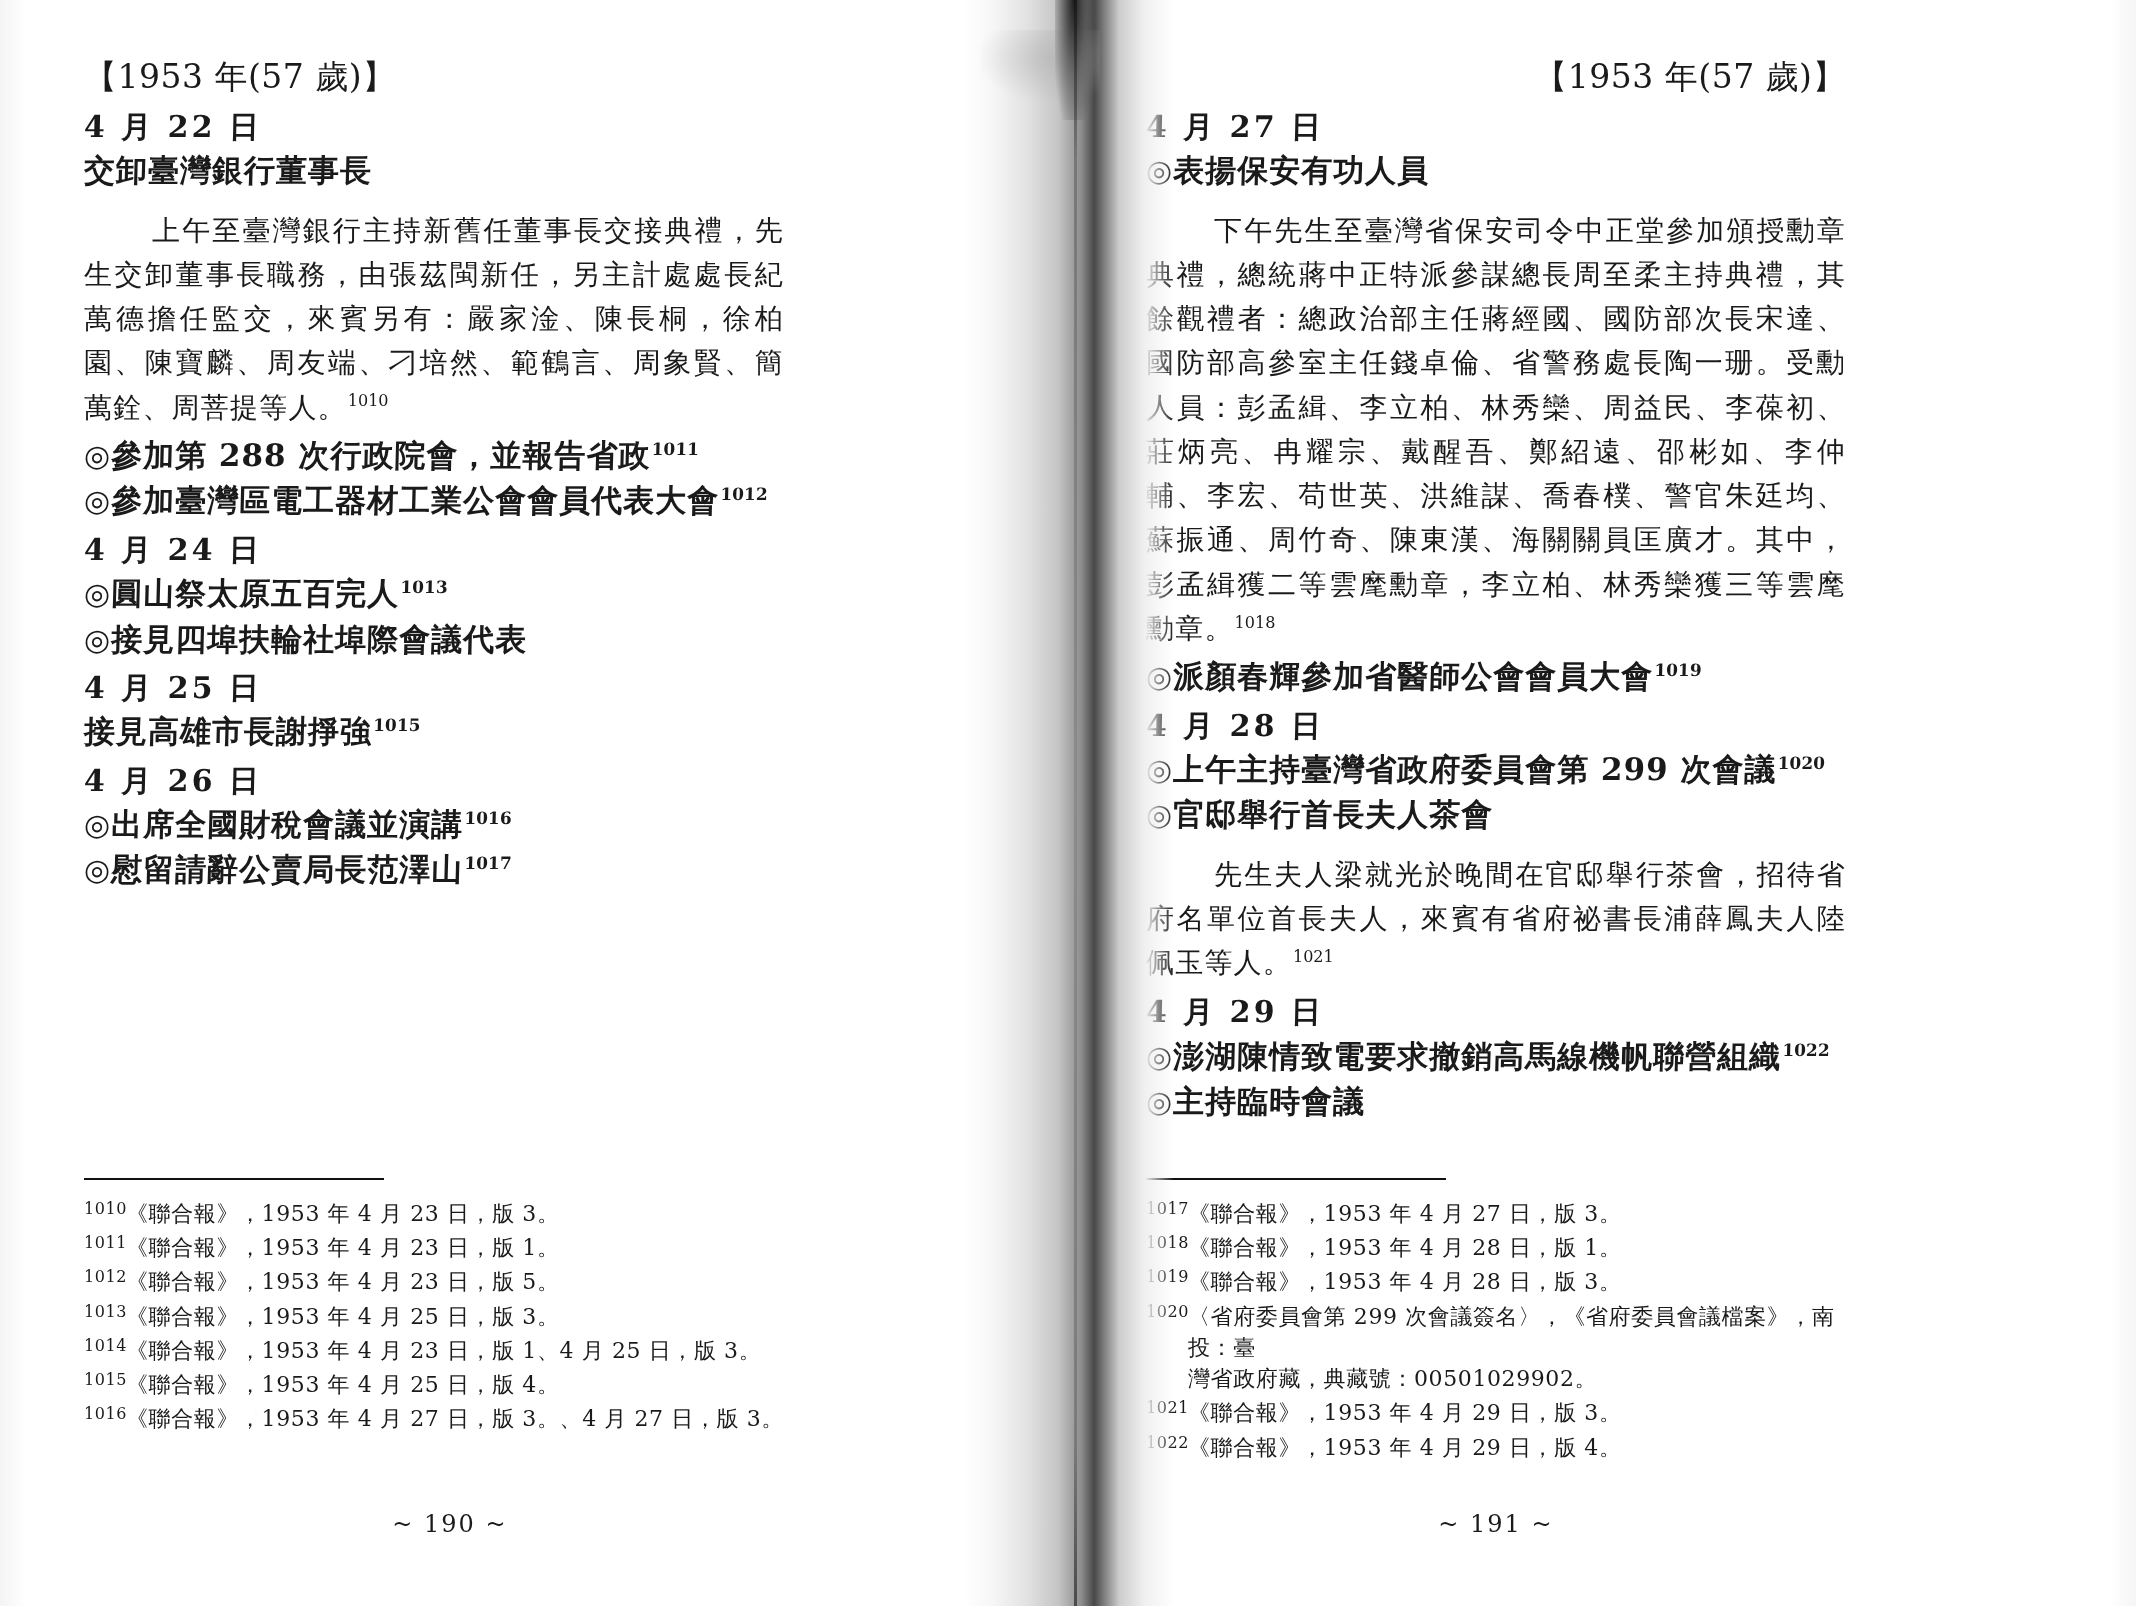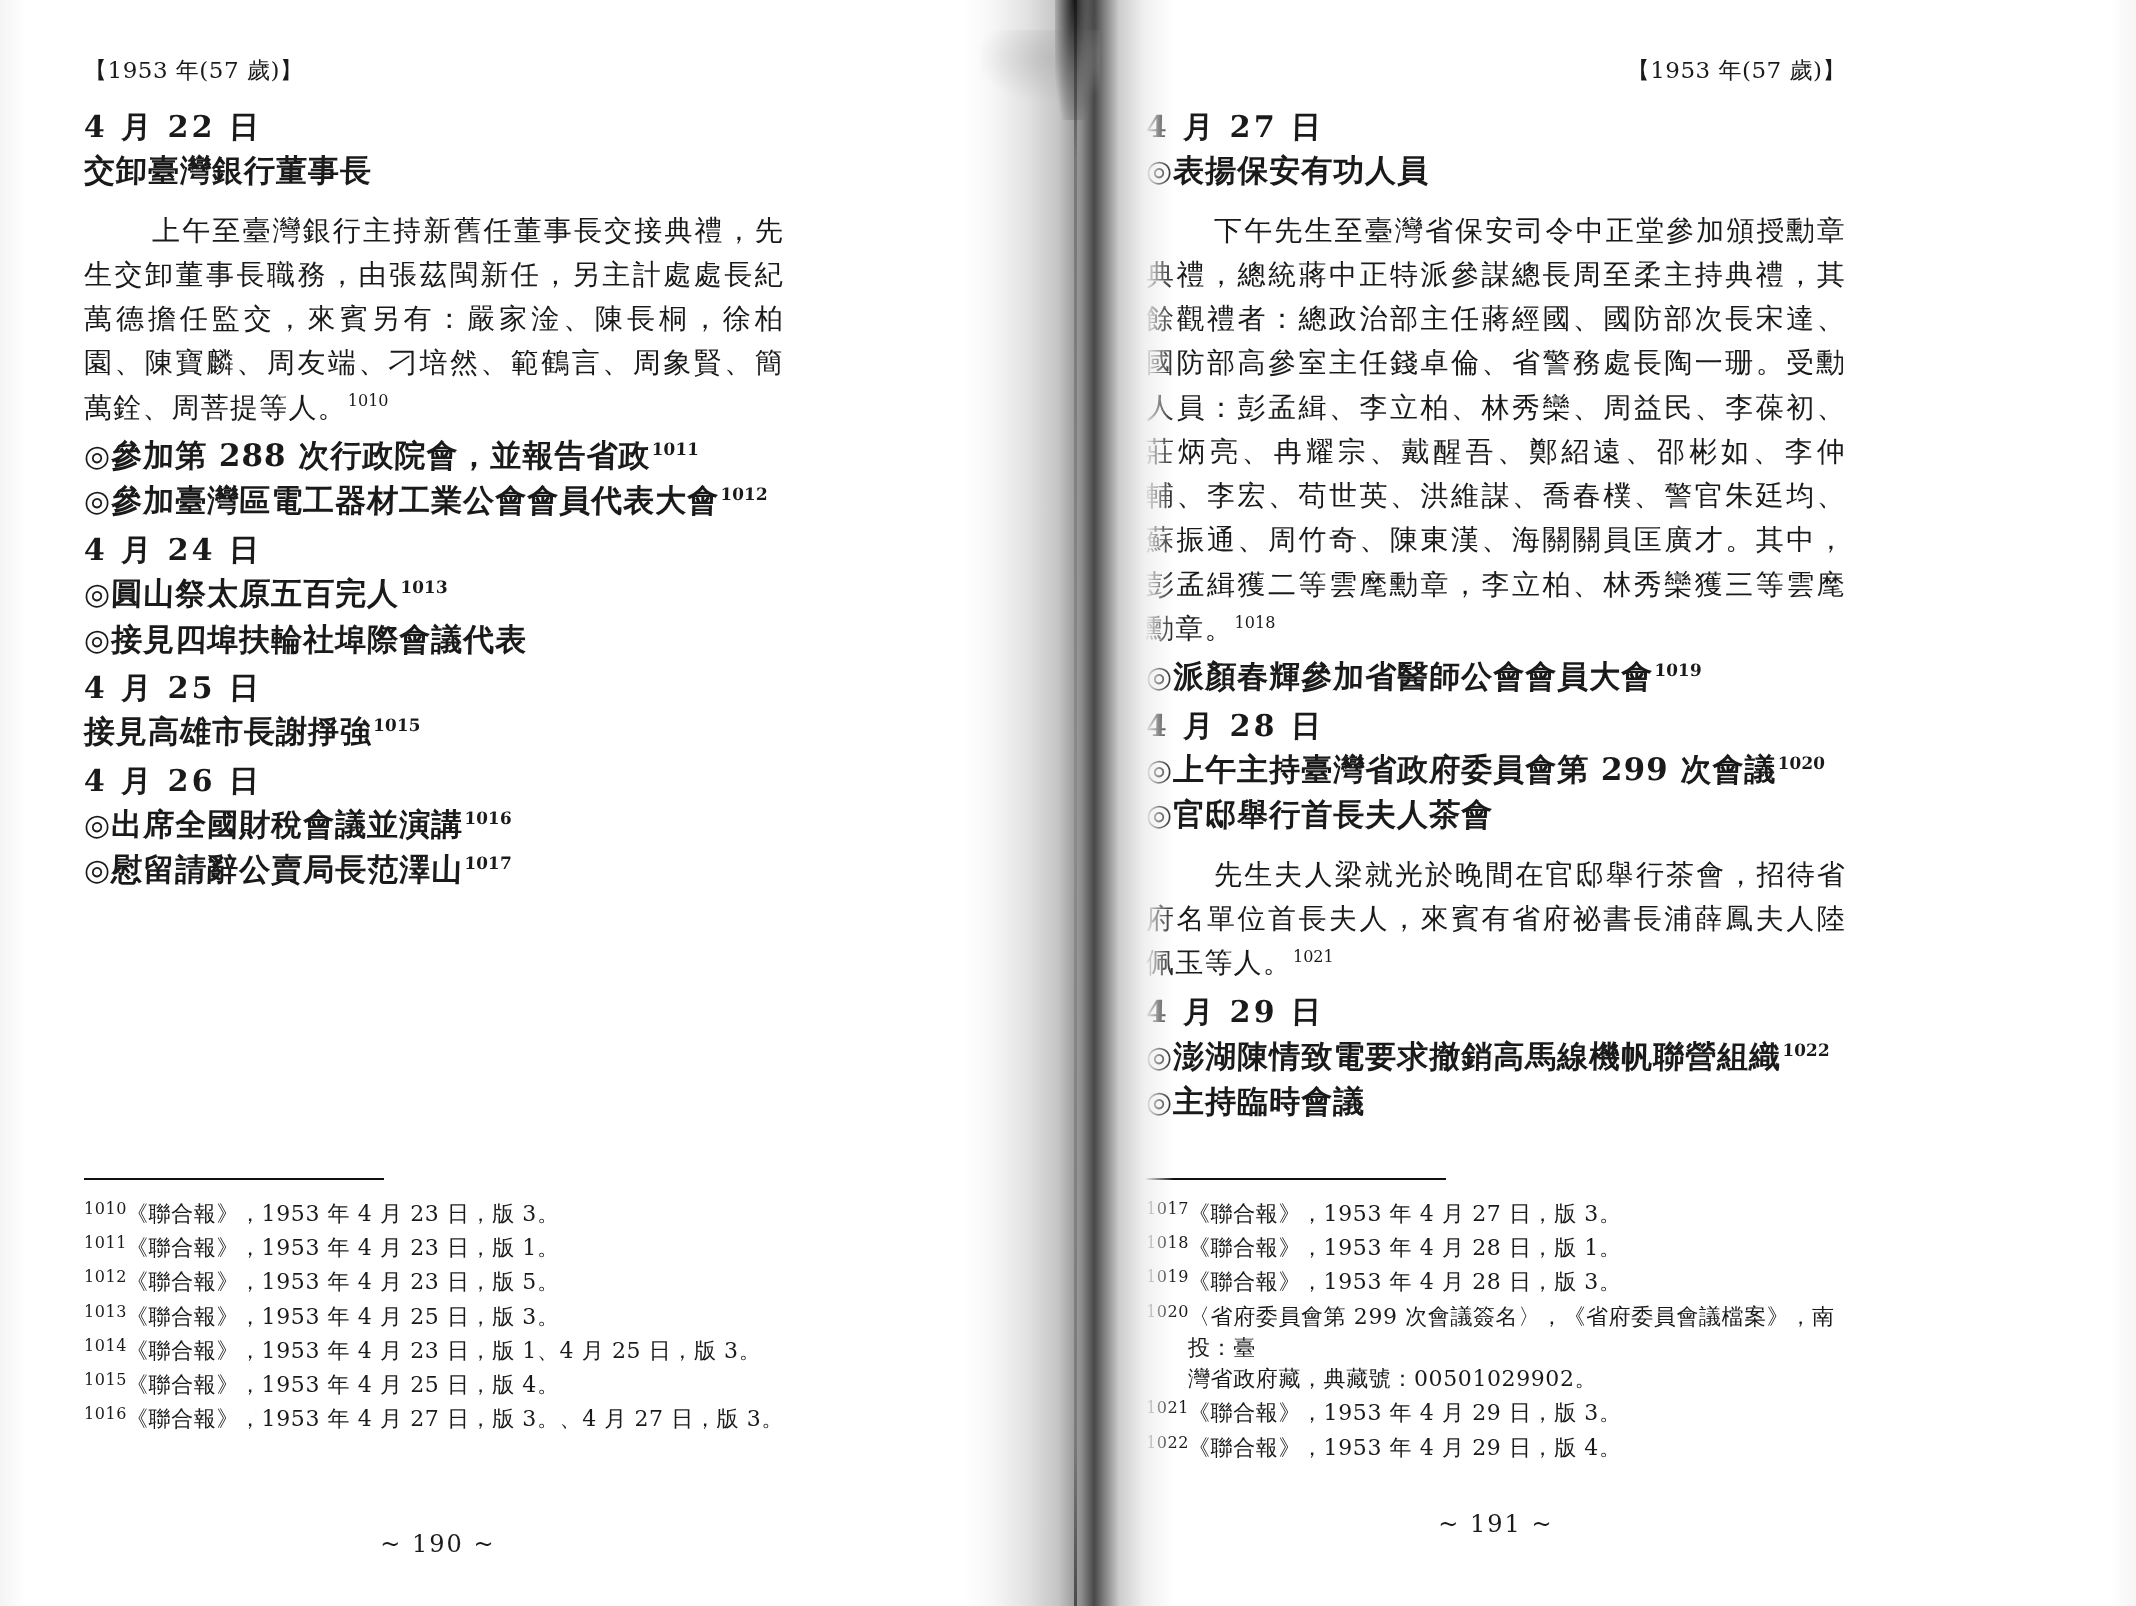--- a/index.html
+++ b/index.html
@@ -56,21 +56,21 @@
   }
   .gutter-smudge{
     position:absolute;left:980px;top:30px;width:120px;height:70px;
     background:radial-gradient(ellipse at 60% 40%,rgba(170,170,170,.5) 0%,rgba(255,255,255,0) 75%);
     pointer-events:none;
   }
 
   
   .runhead{
     font-family:"DejaVu Serif","Liberation Serif",serif;
-    font-size:23px;
+    font-size:33px;
     letter-spacing:.5px;
     white-space:nowrap;
   }
   .runhead.lft{position:absolute;left:84px;top:55px;}
   .runhead.rgt{position:absolute;left:1146px;top:55px;width:700px;text-align:right;}
 
   
   .body-region{position:absolute;top:100px;width:700px;}
   .body-region.lft{left:84px;}
   .body-region.rgt{left:1146px;}
@@ -150,21 +150,21 @@
   }
   .fntext{flex:1 1 auto;}
   .fntext .cont{display:block;padding-left:0;}
 
   
   .pageno{
     position:absolute;top:1510px;width:700px;text-align:center;
     font-size:24px;letter-spacing:2px;
     font-family:"DejaVu Serif","Liberation Serif",serif;
   }
-  .pageno.lft{left:88px;margin-top:20px;}
+  .pageno.lft{left:100px;}
   .pageno.rgt{left:1146px;}
 
   
   .grain{
     position:absolute;inset:0;pointer-events:none;
     background:
       radial-gradient(circle at 12% 88%, rgba(0,0,0,.018) 0 2px, rgba(0,0,0,0) 3px),
       radial-gradient(circle at 78% 22%, rgba(0,0,0,.015) 0 2px, rgba(0,0,0,0) 3px);
     opacity:.6;
   }

